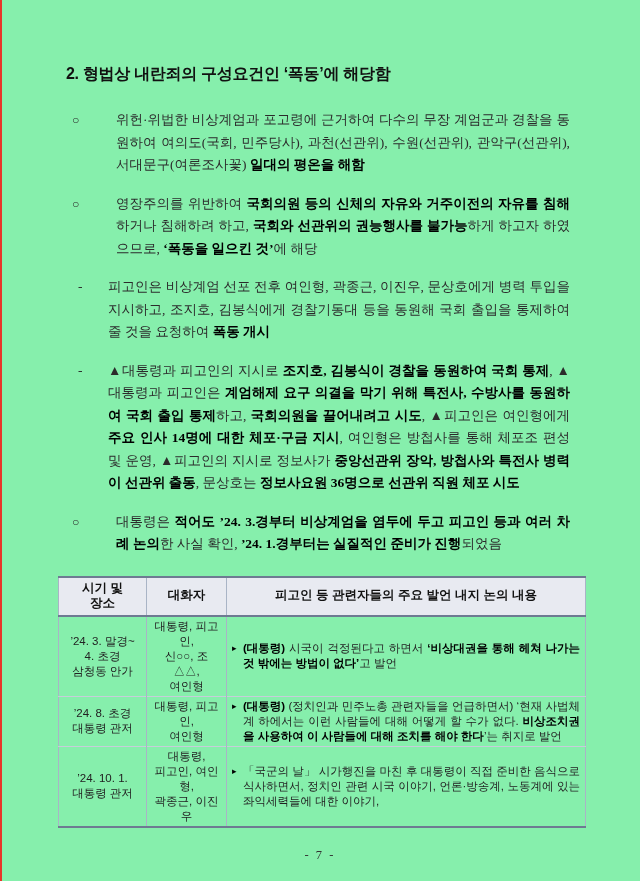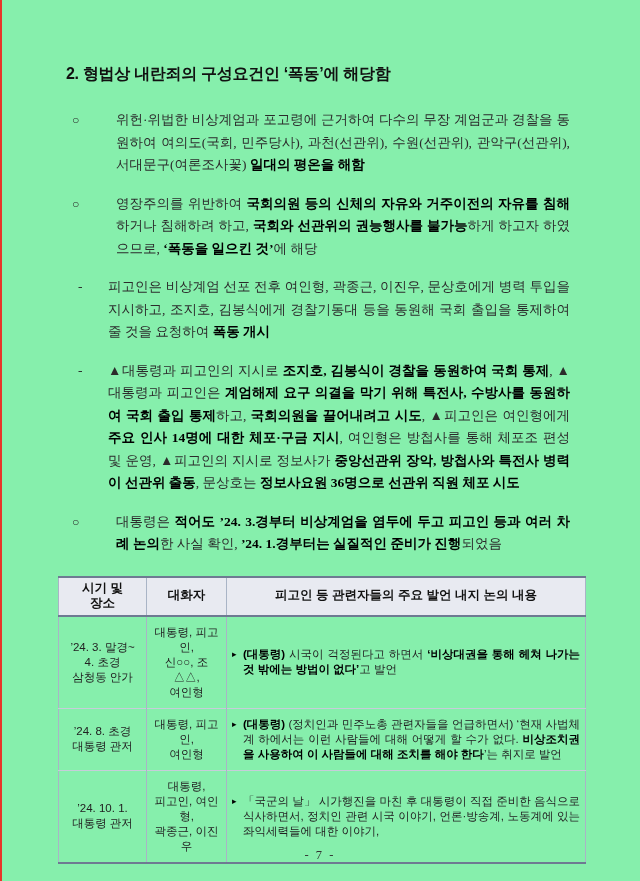--- a/index.html
+++ b/index.html
@@ -67,21 +67,21 @@
     font-size: 12.5px;
     font-weight: bold;
     color: #111111;
     padding: 3px 16px 4px;
     border-bottom: 2px solid #6e7a92;
     border-left: 1px solid #a9b4c6;
     text-align: center;
   }
   table.meetings th:first-child { border-left: none; }
   table.meetings td {
-    padding: 8px 5px;
+    padding: 2px 5px;
     border-top: 1px solid #c6cdd9;
     border-left: 1px solid #a9b4c6;
     vertical-align: middle;
   }
   table.meetings td:first-child { border-left: none; }
   table.meetings tbody tr:first-child td { border-top: none; }
   td.when, td.who { text-align: center; white-space: pre-line; }
   td.what { text-align: justify; }
   .what-inner { position: relative; padding-left: 11px; margin: 0; }
   .what-inner .tri {

